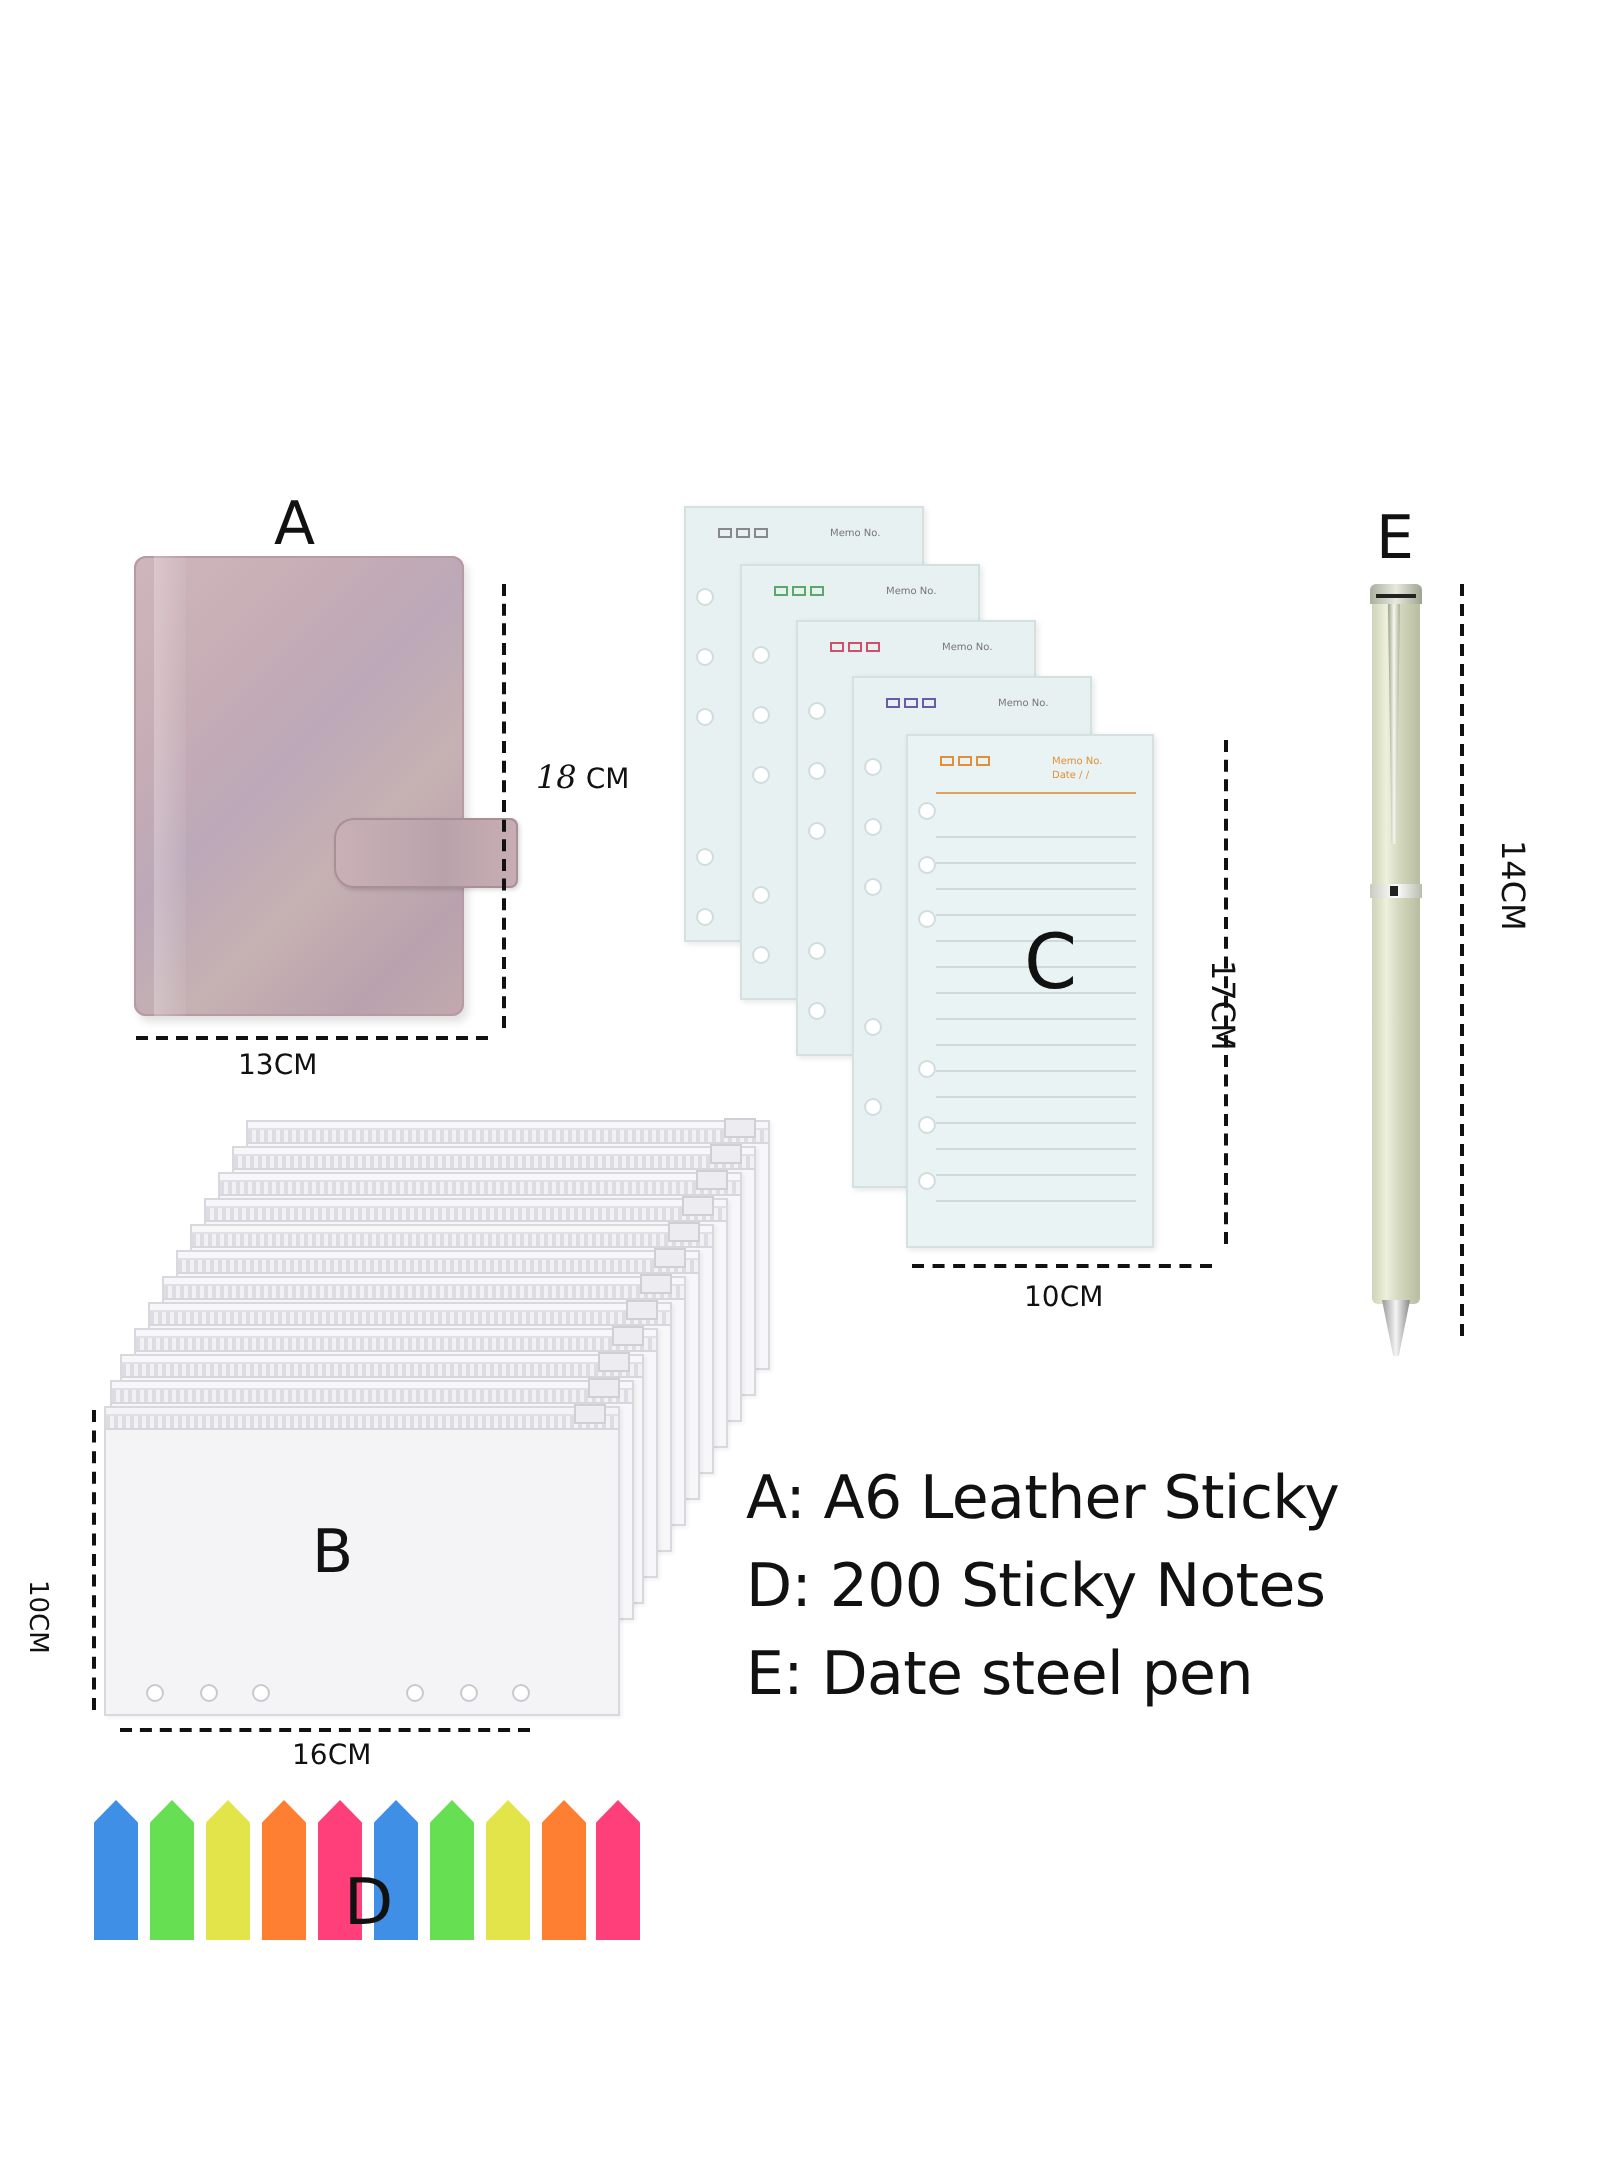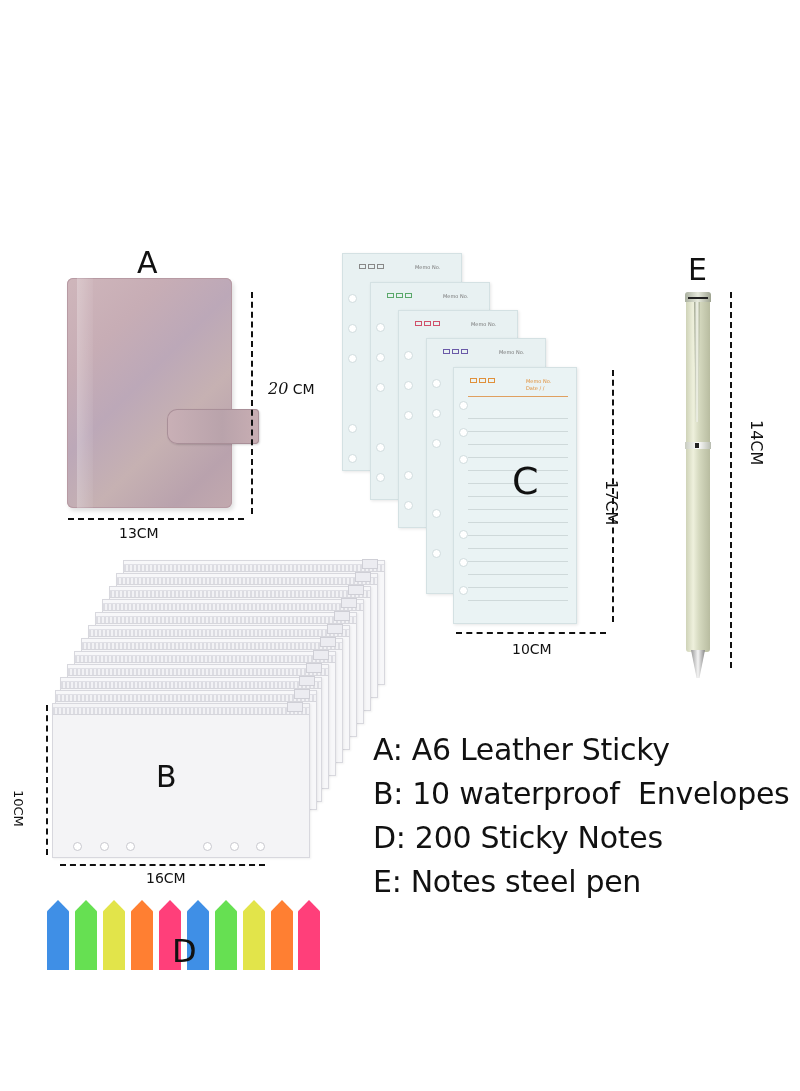--- a/index.html
+++ b/index.html
@@ -78,21 +78,21 @@
 </head>
 <body>
 
 <div class="abs letter" style="left:137px; top:248px;">A</div>
 <div class="abs binder">
   <div class="spine"></div>
   <div class="strap"></div>
 </div>
 <div class="vdash" style="left:251px; top:292px; height:222px;"></div>
 <div class="abs dim" style="left:268px; top:381px;">
-  <span style="font-family:'DejaVu Serif',serif; font-style:italic; font-size:16px;">20</span>
+  <span style="font-family:'DejaVu Serif',serif; font-style:italic; font-size:16px;">18</span>
   <span>CM</span>
 </div>
 <div class="hdash" style="left:68px; top:518px; width:176px;"></div>
 <div class="abs dim" style="left:119px; top:526px;">13CM</div>
 
 <div>
   <div class="sheet" style="left:342px; top:253px; height:218px;">
     <div class="hdr" style="color:#888;"><span class="box"></span><span class="box"></span><span class="box"></span></div>
     <div class="memo">Memo No.</div>
     <div class="hole" style="top:40px;"></div>
@@ -245,16 +245,15 @@
   <div class="flag" style="left:187px; background:#3f8fe6;"></div>
   <div class="flag" style="left:215px; background:#66e052;"></div>
   <div class="flag" style="left:243px; background:#e2e44a;"></div>
   <div class="flag" style="left:271px; background:#ff7f32;"></div>
   <div class="flag" style="left:298px; background:#ff3f7a;"></div>
 </div>
 <div class="abs letter" style="left:172px; top:935px; font-size:32px;">D</div>
 
 <div class="abs legend">
   <div class="legend-item">A: A6 Leather Sticky</div>
-  <div class="legend-item" style="white-space:pre;">B: 10 waterproof  Envelopes</div>
   <div class="legend-item">D: 200 Sticky Notes</div>
-  <div class="legend-item">E: Notes steel pen</div>
+  <div class="legend-item">E: Date steel pen</div>
 </div>
 
 </body></html>

